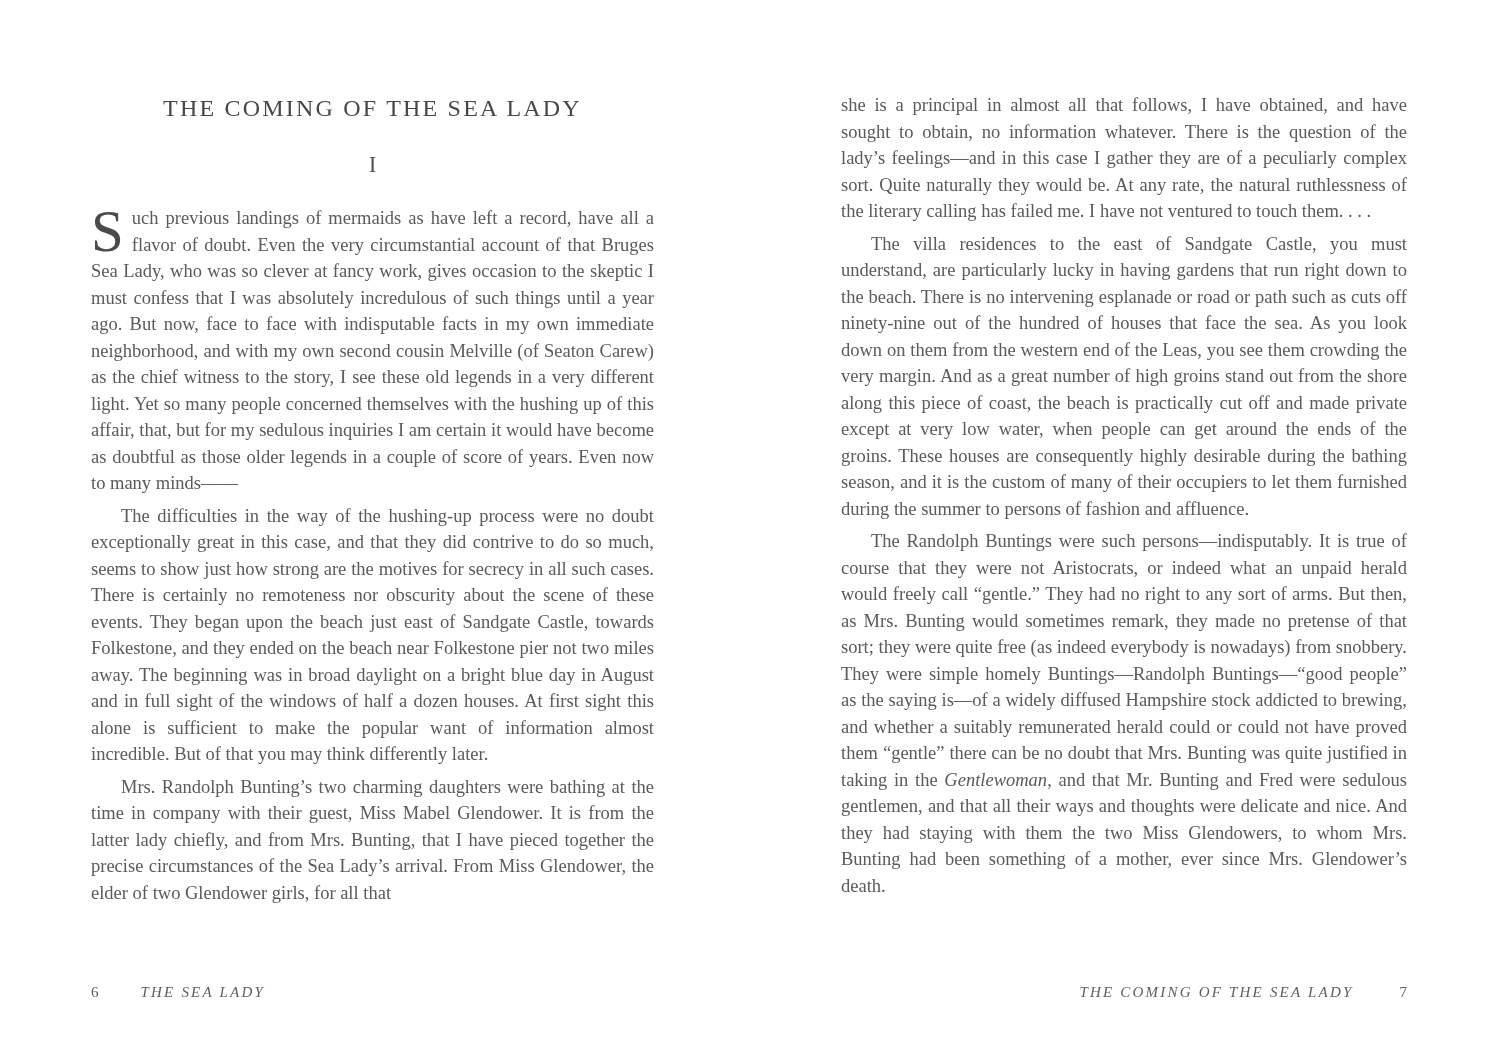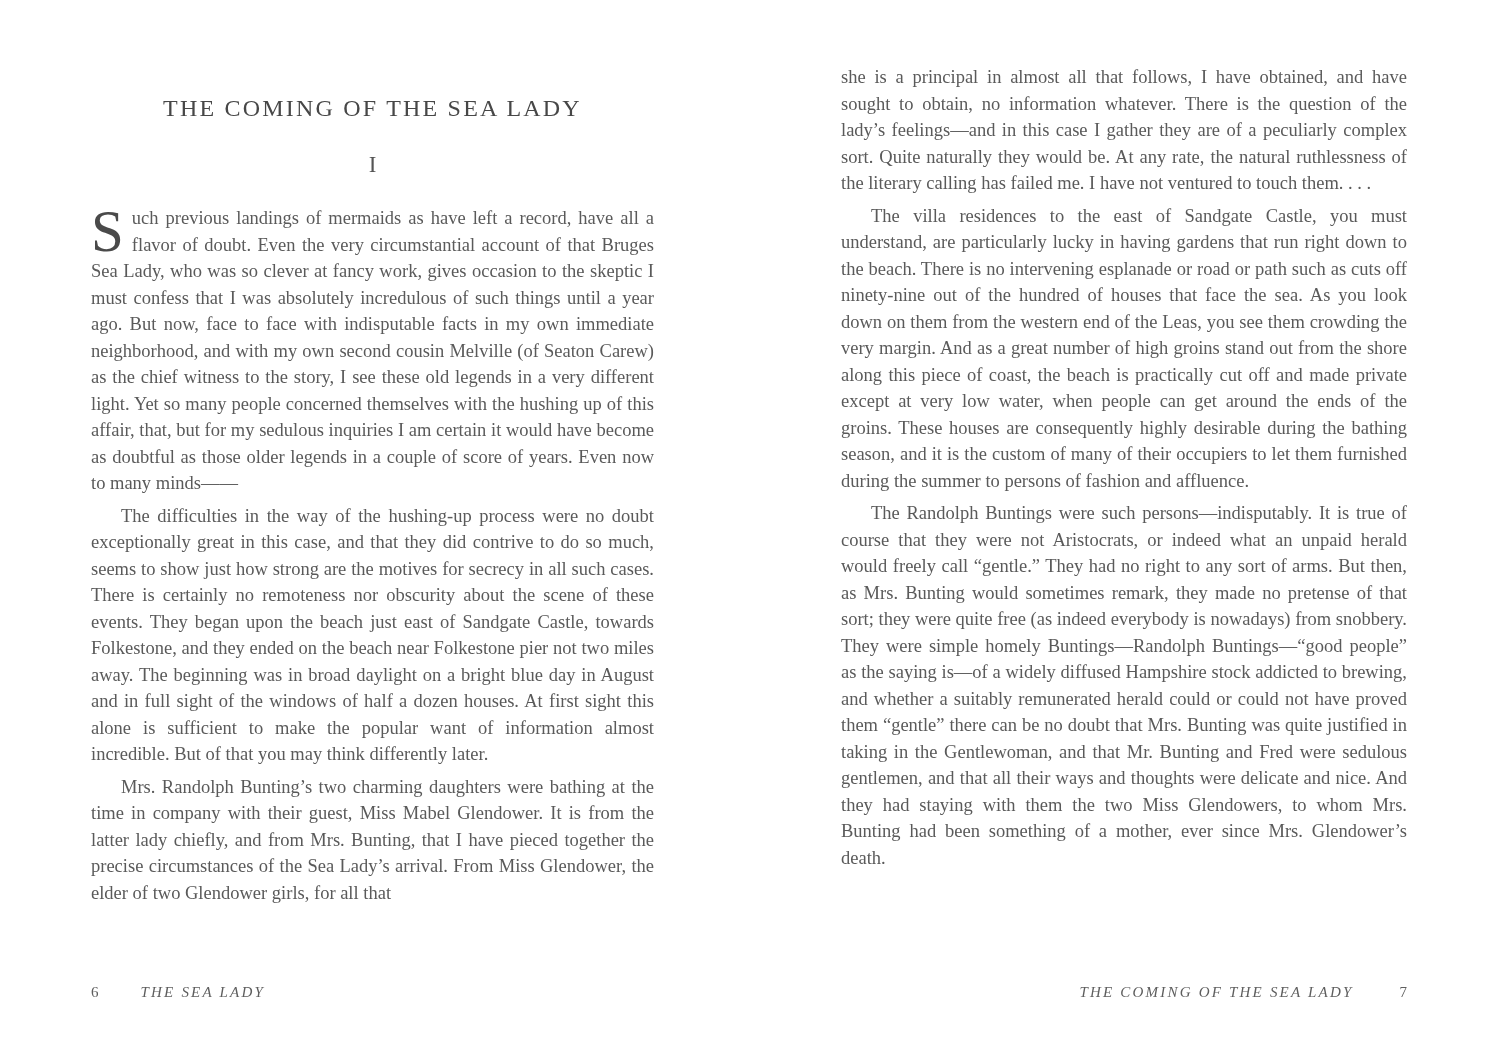--- a/index.html
+++ b/index.html
@@ -6,21 +6,21 @@
   .spread {
     position: relative;
     width: 1500px;
     height: 1049px;
     background: #ffffff;
     font-family: "Liberation Serif", "DejaVu Serif", serif;
     overflow: hidden;
   }
   .page { position: absolute; }
   .page-left  { left: 91px;  top: 88px; width: 563px; }
-  .page-right { left: 841px; top: 64px; width: 566px; }
+  .page-right { left: 841px; top: 92px; width: 566px; }
 
   .chapter-label {
     text-align: center;
     font-size: 14px;
     letter-spacing: 3.5px;
     color: #6e6e6e;
     font-variant: small-caps;
     text-transform: uppercase;
   }
   .chapter-title {
@@ -48,21 +48,21 @@
   .para { margin: 0; }
   .para.indent { text-indent: 30px; margin-top: 6px; }
 
   .dropcap {
     float: left;
     font-size: 59px;
     line-height: 47px;
     padding: 3px 8px 0 0;
     color: #4a4a4a;
   }
-  .italic { }
+  .italic { font-style: italic; }
 
   .footer {
     position: absolute;
     top: 984px;
     display: flex;
     align-items: baseline;
     font-size: 15px;
     letter-spacing: 2.2px;
     color: #5e5e5e;
   }

